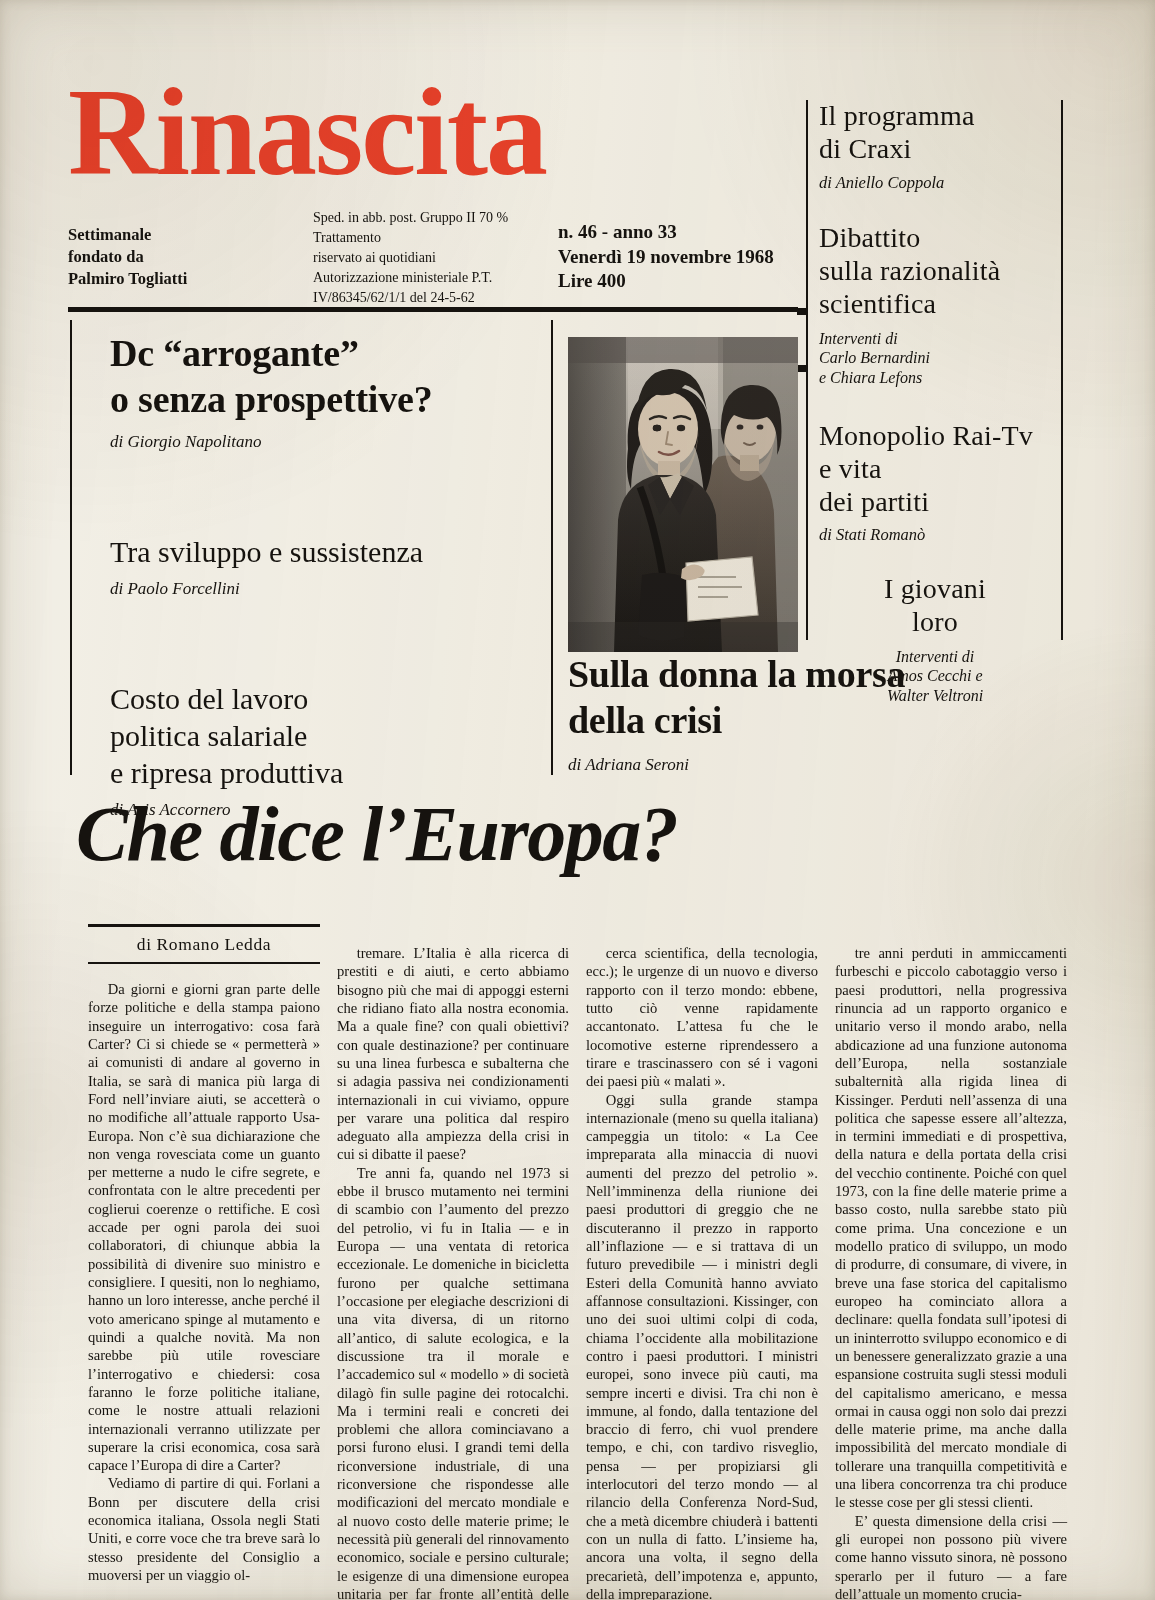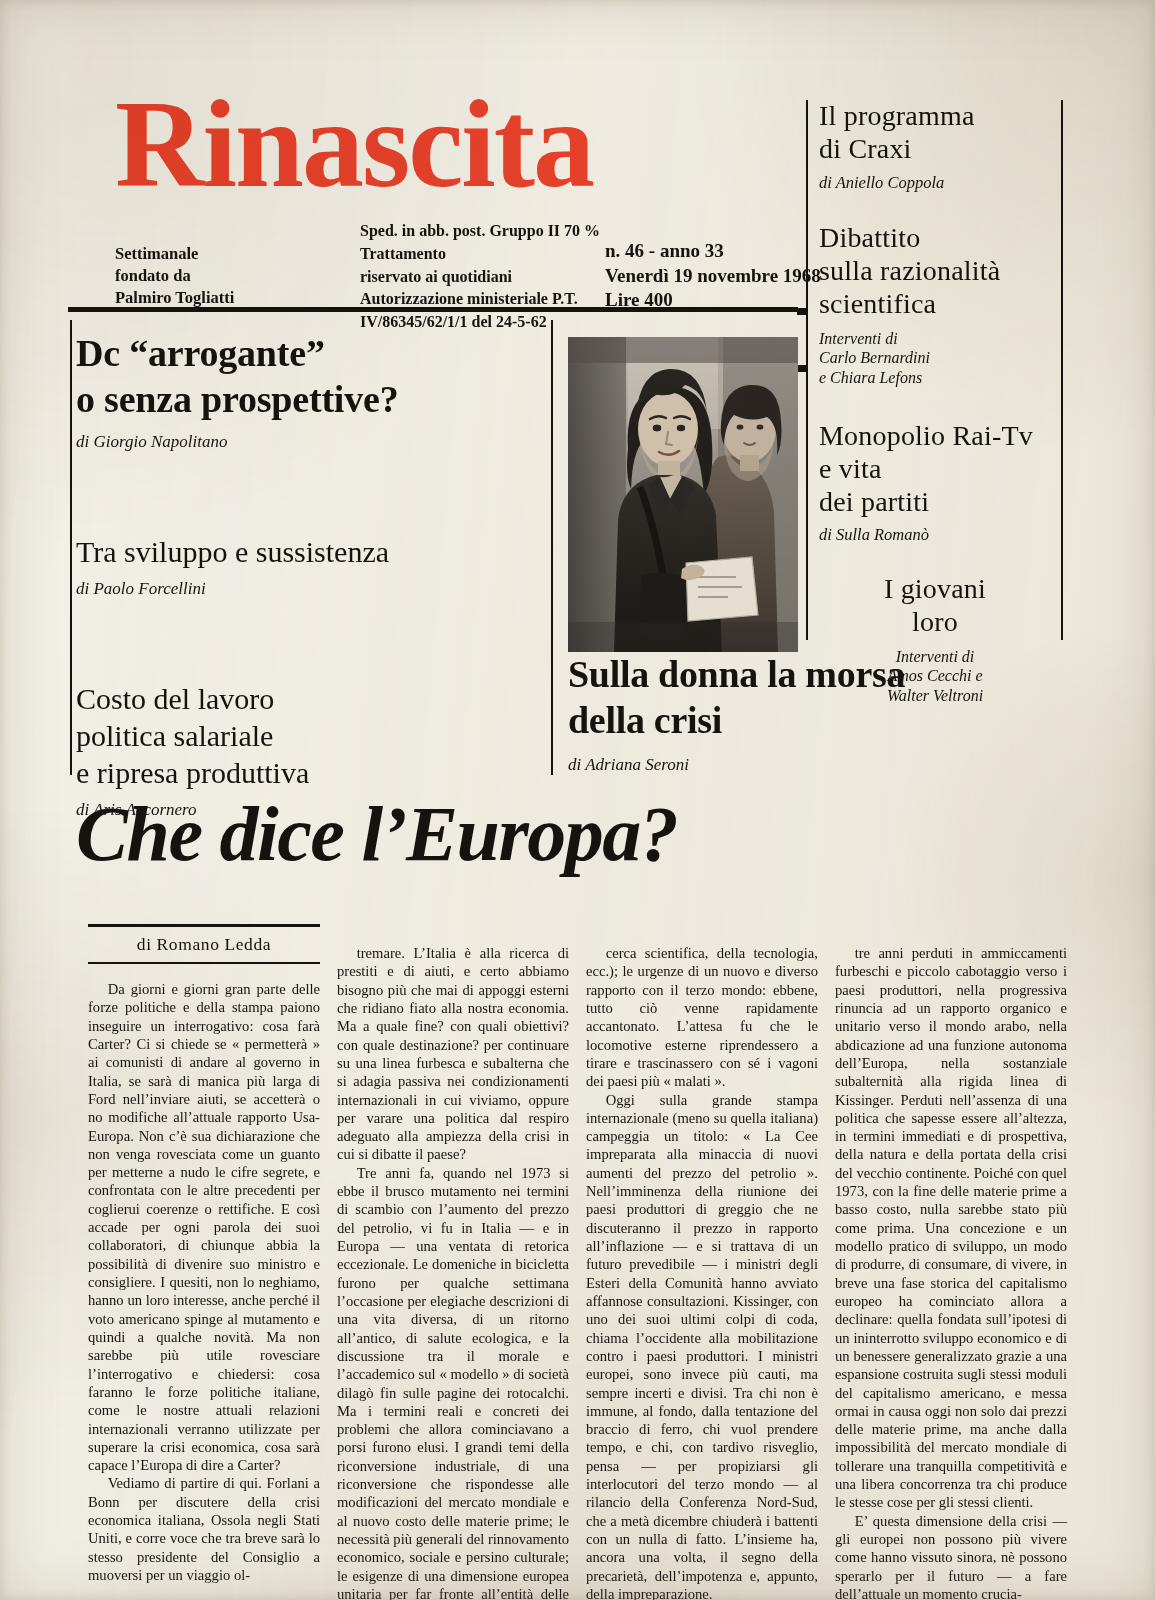--- a/index.html
+++ b/index.html
@@ -33,23 +33,22 @@
     opacity: .85;
   }
   .edge-shade {
     position: absolute; inset: 0; pointer-events: none;
     box-shadow: inset 0 0 60px rgba(120,105,75,0.22), inset 0 0 12px rgba(90,78,55,0.18);
   }
 
   
   .masthead {
     position: absolute;
-    left: 68px; top: 88px;
+    left: 68px; top: 76px;
     width: 730px;
-    margin-left: 47px;
   }
   .logo {
     font-family: "Liberation Serif", "DejaVu Serif", serif;
     font-weight: 700;
     font-size: 124px;
     line-height: .92;
     letter-spacing: -2px;
     color: #e8412a;
     margin: 0;
   }
@@ -59,22 +58,22 @@
     margin-top: 16px;
   }
   .ms-col-a {
     width: 245px;
     font-weight: 700;
     font-size: 16.5px;
     line-height: 1.33;
   }
   .ms-col-b {
     width: 245px;
-    font-weight: 700;
-    font-size: 16px;
+    font-weight: 400;
+    font-size: 14px;
     line-height: 1.42;
     padding-top: 2px;
   }
   .ms-col-c {
     font-weight: 700;
     font-size: 19px;
     line-height: 1.28;
   }
   .rule-thick {
     position: absolute;
@@ -102,21 +101,21 @@
   }
   .sb-by-multi { margin-top: 8px; }
   .sb-by-multi div { font-style: italic; font-size: 16px; line-height: 1.24; }
 
   
   .vrule { position: absolute; background: #16130f; width: 2px; }
 
   
   .heads {
     position: absolute;
-    left: 76px; top: 330px;
+    left: 110px; top: 330px;
     width: 440px;
   }
   .head-a {
     font-size: 38px;
     font-weight: 700;
     line-height: 1.22;
     letter-spacing: -.2px;
   }
   .head-b {
     font-size: 30px;
@@ -272,21 +271,21 @@
         <div>e Chiara Lefons</div>
       </div>
     </div>
 
     <div class="sb-item" style="margin-top:32px;">
       <div class="sb-title">
         <div>Monopolio Rai-Tv</div>
         <div>e vita</div>
         <div>dei partiti</div>
       </div>
-      <div class="sb-by">di Sulla Romanò</div>
+      <div class="sb-by">di Stati Romanò</div>
     </div>
 
     <div class="sb-item" style="margin-top:28px;text-align:center;">
       <div class="sb-title">
         <div>I giovani</div>
         <div>loro</div>
       </div>
       <div class="sb-by-multi">
         <div>Interventi di</div>
         <div>Amos Cecchi e</div>

